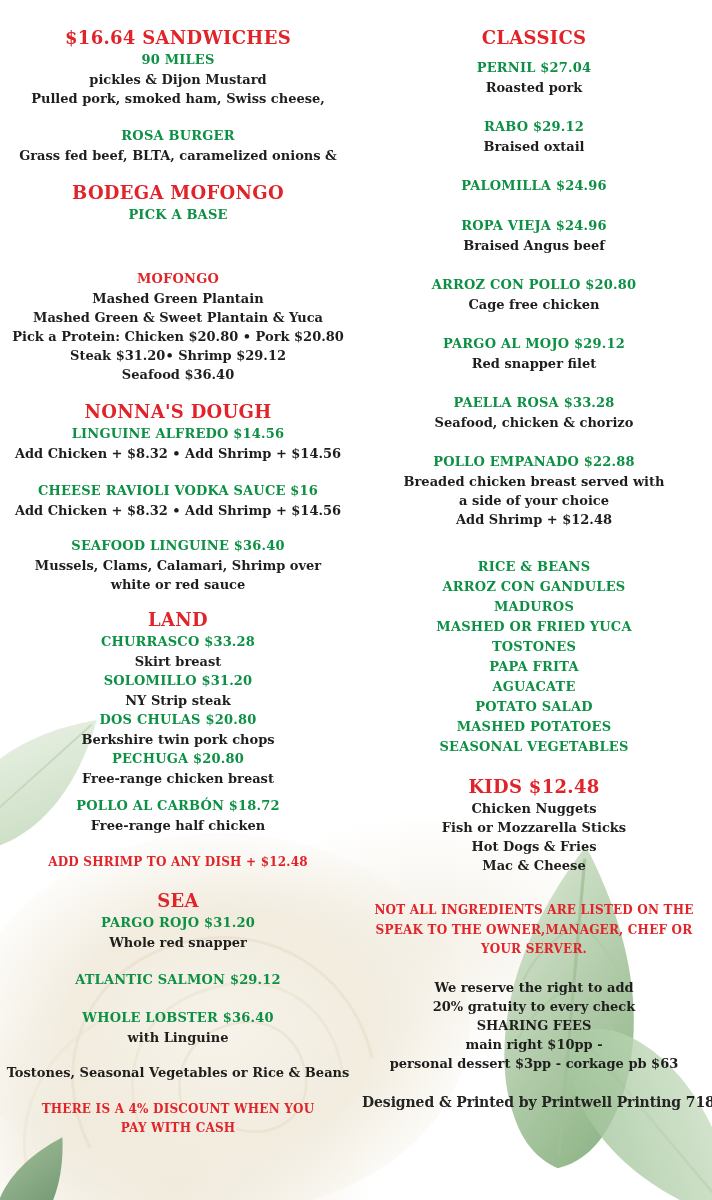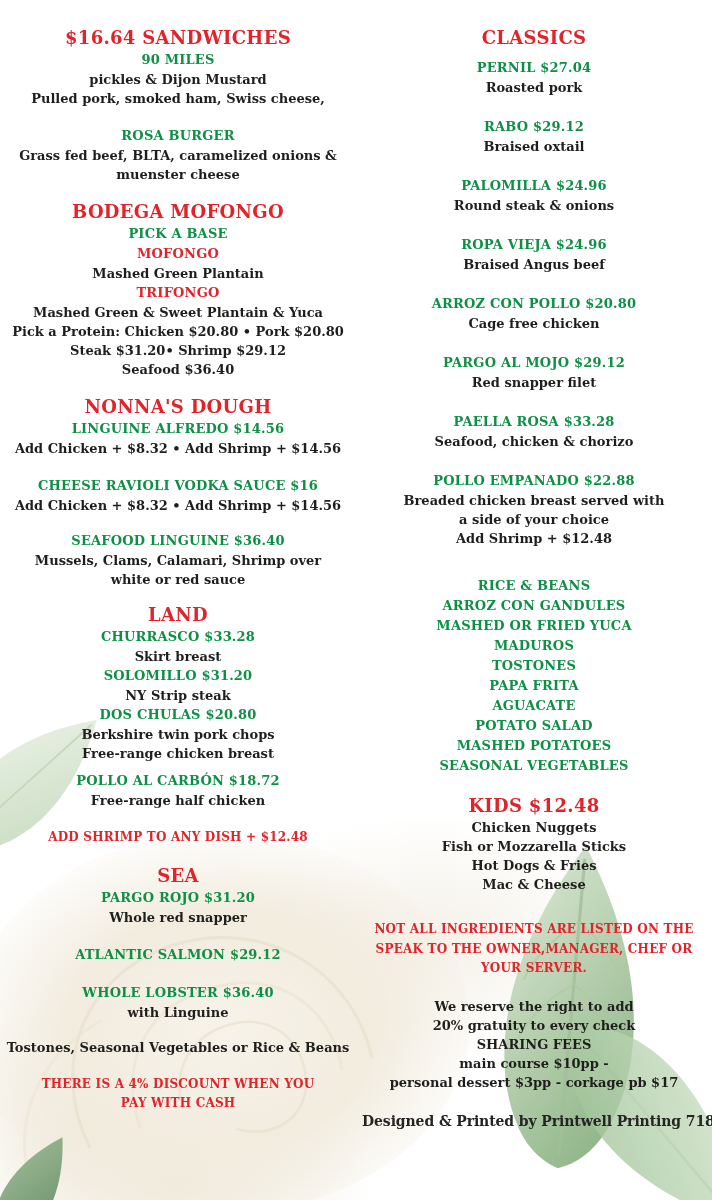--- a/index.html
+++ b/index.html
@@ -37,21 +37,21 @@
   
   .columns{
     position:relative;z-index:1;
     display:flex;
     padding-top:26px;
   }
   .col{width:356px;text-align:center;box-sizing:border-box;padding:0 6px;}
   .blk{white-space:nowrap;}
   .blk.h1{font-size:18px;line-height:24px;color:var(--red);letter-spacing:.3px;}
   .blk.h2{font-size:13px;line-height:20px;color:var(--green);letter-spacing:.2px;}
-  .blk.h2r{font-size:13px;line-height:20px;color:var(--red);letter-spacing:.2px;}
+  .blk.h2r{font-size:13px;line-height:20px;color:var(--red);letter-spacing:.2px;margin-top:44px;}
   .blk.body{font-size:13px;line-height:19px;color:var(--ink);}
   .blk.note{font-size:12px;line-height:19.5px;color:var(--red);letter-spacing:.2px;}
   .blk.footer{font-size:14px;line-height:15px;color:#242422;letter-spacing:-.1px;}
   .blk.gap8{height:8px;} .blk.gap14{height:14px;} .blk.gap16{height:16px;}
   .blk.gap18{height:18px;} .blk.gap20{height:20px;} .blk.gap22{height:22px;}
   .blk.gap26{height:26px;} .blk.gap28{height:28px;}
 </style>
 </head>
 <body>
 
@@ -120,27 +120,25 @@
 
   <div class="columns">
     <div class="col">
         <div class="blk h1">$16.64 SANDWICHES</div>
         <div class="blk h2">90 MILES</div>
         <div class="blk body">pickles &amp; Dijon Mustard</div>
         <div class="blk body">Pulled pork, smoked ham, Swiss cheese,</div>
         <div class="blk gap18"></div>
         <div class="blk h2">ROSA BURGER</div>
         <div class="blk body">Grass fed beef, BLTA, caramelized onions &amp;</div>
-        <div class="blk body">muenster cheese</div>
         <div class="blk gap16"></div>
         <div class="blk h1">BODEGA MOFONGO</div>
         <div class="blk h2">PICK A BASE</div>
         <div class="blk h2r">MOFONGO</div>
         <div class="blk body">Mashed Green Plantain</div>
-        <div class="blk h2r">TRIFONGO</div>
         <div class="blk body">Mashed Green &amp; Sweet Plantain &amp; Yuca</div>
         <div class="blk body">Pick a Protein: Chicken $20.80 • Pork $20.80</div>
         <div class="blk body">Steak $31.20• Shrimp $29.12</div>
         <div class="blk body">Seafood $36.40</div>
         <div class="blk gap16"></div>
         <div class="blk h1">NONNA'S DOUGH</div>
         <div class="blk h2">LINGUINE ALFREDO $14.56</div>
         <div class="blk body">Add Chicken + $8.32 • Add Shrimp + $14.56</div>
         <div class="blk gap18"></div>
         <div class="blk h2">CHEESE RAVIOLI VODKA SAUCE $16</div>
@@ -150,20 +148,21 @@
         <div class="blk body">Mussels, Clams, Calamari, Shrimp over</div>
         <div class="blk body">white or red sauce</div>
         <div class="blk gap14"></div>
         <div class="blk h1">LAND</div>
         <div class="blk h2">CHURRASCO $33.28</div>
         <div class="blk body">Skirt breast</div>
         <div class="blk h2">SOLOMILLO $31.20</div>
         <div class="blk body">NY Strip steak</div>
         <div class="blk h2">DOS CHULAS $20.80</div>
         <div class="blk body">Berkshire twin pork chops</div>
+        <div class="blk h2">PECHUGA $20.80</div>
         <div class="blk body">Free-range chicken breast</div>
         <div class="blk gap8"></div>
         <div class="blk h2">POLLO AL CARBÓN $18.72</div>
         <div class="blk body">Free-range half chicken</div>
         <div class="blk gap18"></div>
         <div class="blk note">ADD SHRIMP TO ANY DISH + $12.48</div>
         <div class="blk gap16"></div>
         <div class="blk h1">SEA</div>
         <div class="blk h2">PARGO ROJO $31.20</div>
         <div class="blk body">Whole red snapper</div>
@@ -181,63 +180,62 @@
     <div class="col">
         <div class="blk h1">CLASSICS</div>
         <div class="blk gap8"></div>
         <div class="blk h2">PERNIL $27.04</div>
         <div class="blk body">Roasted pork</div>
         <div class="blk gap20"></div>
         <div class="blk h2">RABO $29.12</div>
         <div class="blk body">Braised oxtail</div>
         <div class="blk gap20"></div>
         <div class="blk h2">PALOMILLA $24.96</div>
-        <div class="blk body">Round steak &amp; onions</div>
         <div class="blk gap20"></div>
         <div class="blk h2">ROPA VIEJA $24.96</div>
         <div class="blk body">Braised Angus beef</div>
         <div class="blk gap20"></div>
         <div class="blk h2">ARROZ CON POLLO $20.80</div>
         <div class="blk body">Cage free chicken</div>
         <div class="blk gap20"></div>
         <div class="blk h2">PARGO AL MOJO $29.12</div>
         <div class="blk body">Red snapper filet</div>
         <div class="blk gap20"></div>
         <div class="blk h2">PAELLA ROSA $33.28</div>
         <div class="blk body">Seafood, chicken &amp; chorizo</div>
         <div class="blk gap20"></div>
         <div class="blk h2">POLLO EMPANADO $22.88</div>
         <div class="blk body">Breaded chicken breast served with</div>
         <div class="blk body">a side of your choice</div>
         <div class="blk body">Add Shrimp + $12.48</div>
         <div class="blk gap28"></div>
         <div class="blk h2">RICE &amp; BEANS</div>
         <div class="blk h2">ARROZ CON GANDULES</div>
+        <div class="blk h2">MADUROS</div>
         <div class="blk h2">MASHED OR FRIED YUCA</div>
-        <div class="blk h2">MADUROS</div>
         <div class="blk h2">TOSTONES</div>
         <div class="blk h2">PAPA FRITA</div>
         <div class="blk h2">AGUACATE</div>
         <div class="blk h2">POTATO SALAD</div>
         <div class="blk h2">MASHED POTATOES</div>
         <div class="blk h2">SEASONAL VEGETABLES</div>
         <div class="blk gap18"></div>
         <div class="blk h1">KIDS $12.48</div>
         <div class="blk body">Chicken Nuggets</div>
         <div class="blk body">Fish or Mozzarella Sticks</div>
         <div class="blk body">Hot Dogs &amp; Fries</div>
         <div class="blk body">Mac &amp; Cheese</div>
         <div class="blk gap26"></div>
         <div class="blk note">NOT ALL INGREDIENTS ARE LISTED ON THE</div>
         <div class="blk note">SPEAK TO THE OWNER,MANAGER, CHEF OR</div>
         <div class="blk note">YOUR SERVER.</div>
         <div class="blk gap18"></div>
         <div class="blk body">We reserve the right to add</div>
         <div class="blk body">20% gratuity to every check</div>
         <div class="blk body">SHARING FEES</div>
-        <div class="blk body">main course $10pp -</div>
-        <div class="blk body">personal dessert $3pp - corkage pb $17</div>
+        <div class="blk body">main right $10pp -</div>
+        <div class="blk body">personal dessert $3pp - corkage pb $63</div>
         <div class="blk gap22"></div>
         <div class="blk footer">Designed &amp; Printed by Printwell Printing 718-863-8942</div>
       </div>
   </div>
 
 </div>
 
 </body></html>

